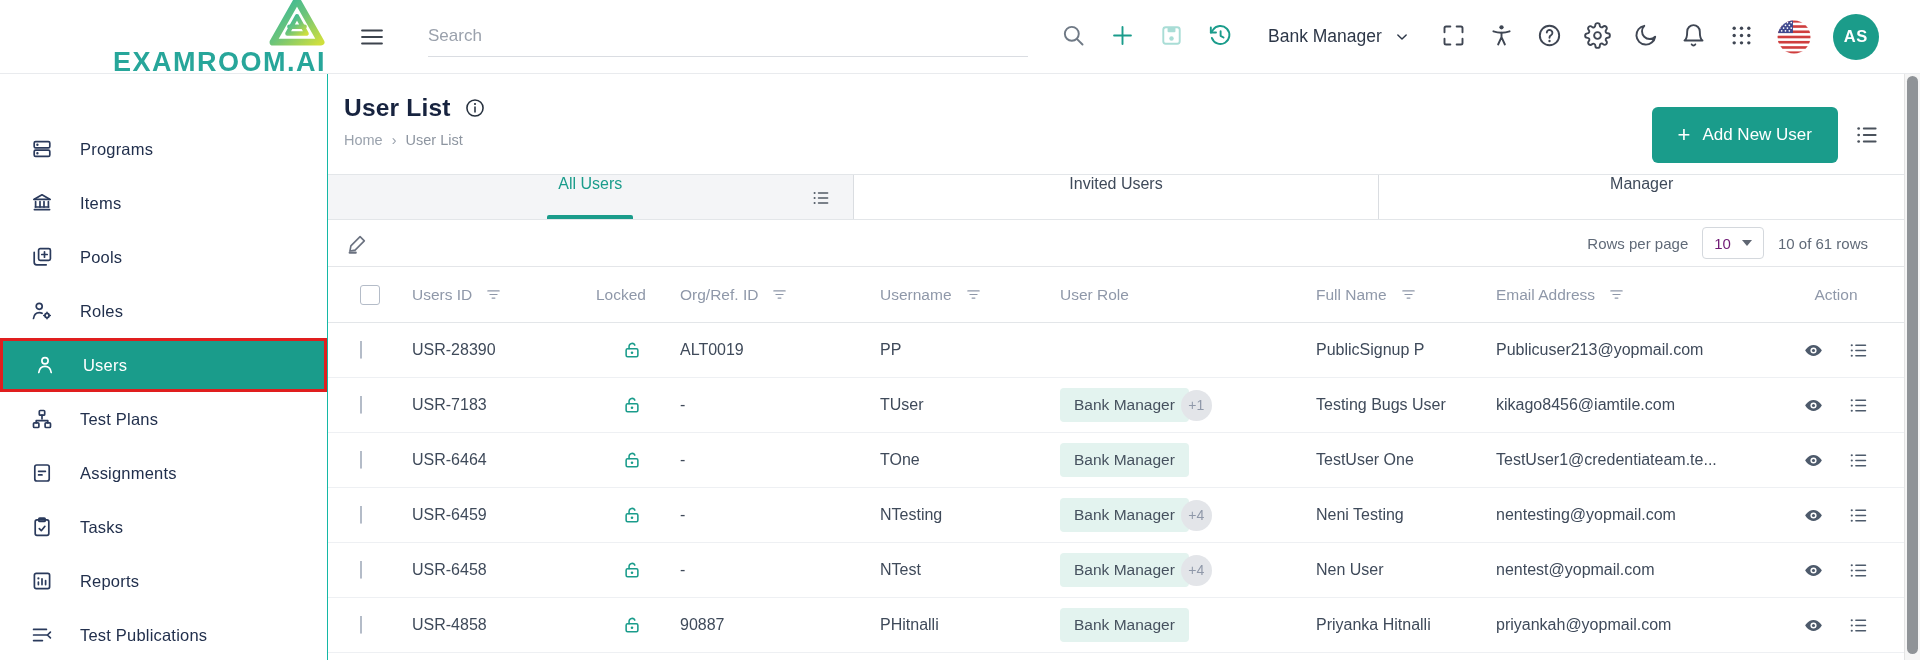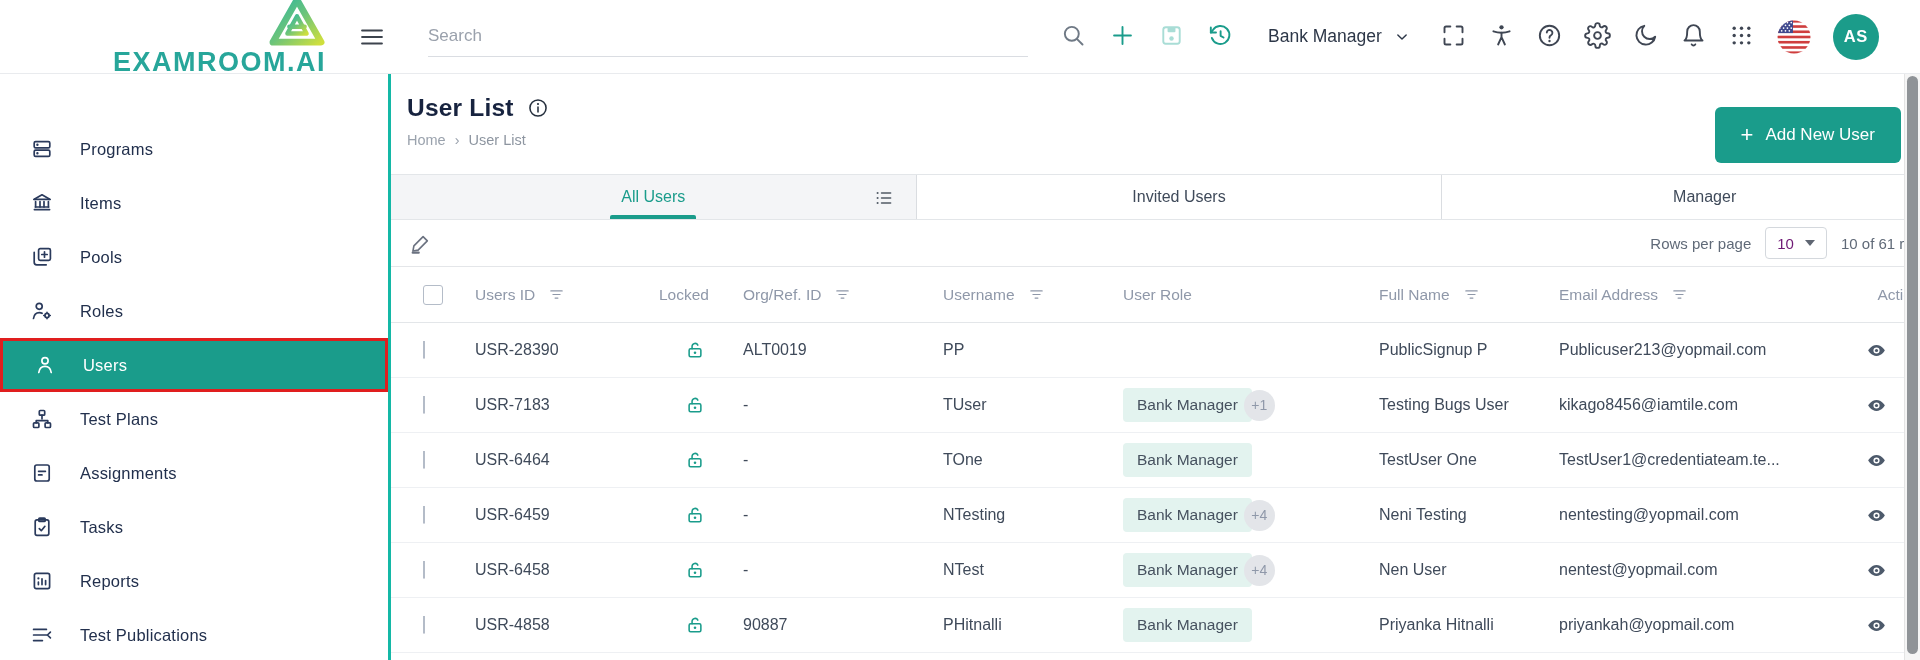--- a/index.html
+++ b/index.html
@@ -36,21 +36,21 @@
     font-size:17.5px; font-weight:500; color:#2d3748; white-space:nowrap; }
   .role-select .ic { width:20px; height:20px; color:#2d3748; }
   .top-icons2 { display:flex; align-items:center; gap:21px; margin-left:28px; }
   .flag { width:34px; height:34px; margin-left:22px; cursor:pointer; }
   .avatar { width:46px; height:46px; margin-left:22px; border-radius:50%; background:#1b9c8a;
     color:#fff; font-size:16.5px; font-weight:bold; display:flex; align-items:center;
     justify-content:center; cursor:pointer; letter-spacing:.5px; }
 
   
   .body { display:flex; height:586px; }
-  .sidebar { width:391px; border-right:3px solid #14b8a6; padding-top:48px; background:#fff; flex:none; }
+  .sidebar { width:328px; border-right:1px solid #14b8a6; padding-top:48px; background:#fff; flex:none; }
   .side-item { display:flex; align-items:center; height:54px; padding-left:30px; cursor:pointer;
     color:#22304d; }
   .side-item .side-ic { width:24px; height:24px; flex:none; color:#2a3a5c; }
   .side-label { margin-left:26px; font-size:16.5px; font-weight:500; letter-spacing:.2px; }
   .side-item.active { background:#1a9c8b; color:#fff; }
   .side-item.active .side-ic { color:#fff; }
   .side-item.annotated { border:3px solid #e01e1e; }
 
   .main { width:1576px; flex:none; background:#fff; }
 
@@ -63,21 +63,21 @@
   .breadcrumb .cur { color:#8d95a0; }
   .head-actions { display:flex; align-items:center; gap:16px; }
   .add-btn { display:flex; align-items:center; height:56px; padding:0 26px; margin-top:4px;
     background:#1a9c8b; color:#fff; border:none; border-radius:6px; font-size:17px;
     font-family:"Liberation Sans", sans-serif; cursor:pointer; }
   .add-btn .plus { font-size:22px; font-weight:400; margin-right:12px; line-height:1; }
   .listic { width:26px; height:26px; color:#4a525c; cursor:pointer; margin-top:4px; }
 
   
   .tabs { display:flex; height:46px; border-top:1px solid #e3e6e9; border-bottom:1px solid #e3e6e9; }
-  .tab { flex:1; position:relative; display:flex; align-items:center; justify-content:center;
+  .tab { flex:1; position:relative; display:flex; justify-content:center;
     font-size:16px; color:#3f4a5a; background:#fff; cursor:pointer; }
   .tab + .tab { border-left:1px solid #dadde1; }
   .tab.active { background:#f4f5f7; color:#1a9c8b; font-weight:500; }
   .tab .underline { display:none; }
   .tab.active .underline { display:block; position:absolute; bottom:0; left:50%;
     transform:translateX(-50%); width:86px; height:4px; background:#1a9c8b; border-radius:2px 2px 0 0; }
   .tab-menu { position:absolute; right:22px; top:13px; width:20px; height:20px; color:#525b66; }
 
   
   .toolbar { display:flex; align-items:center; height:47px; padding:0 36px 0 16px;

